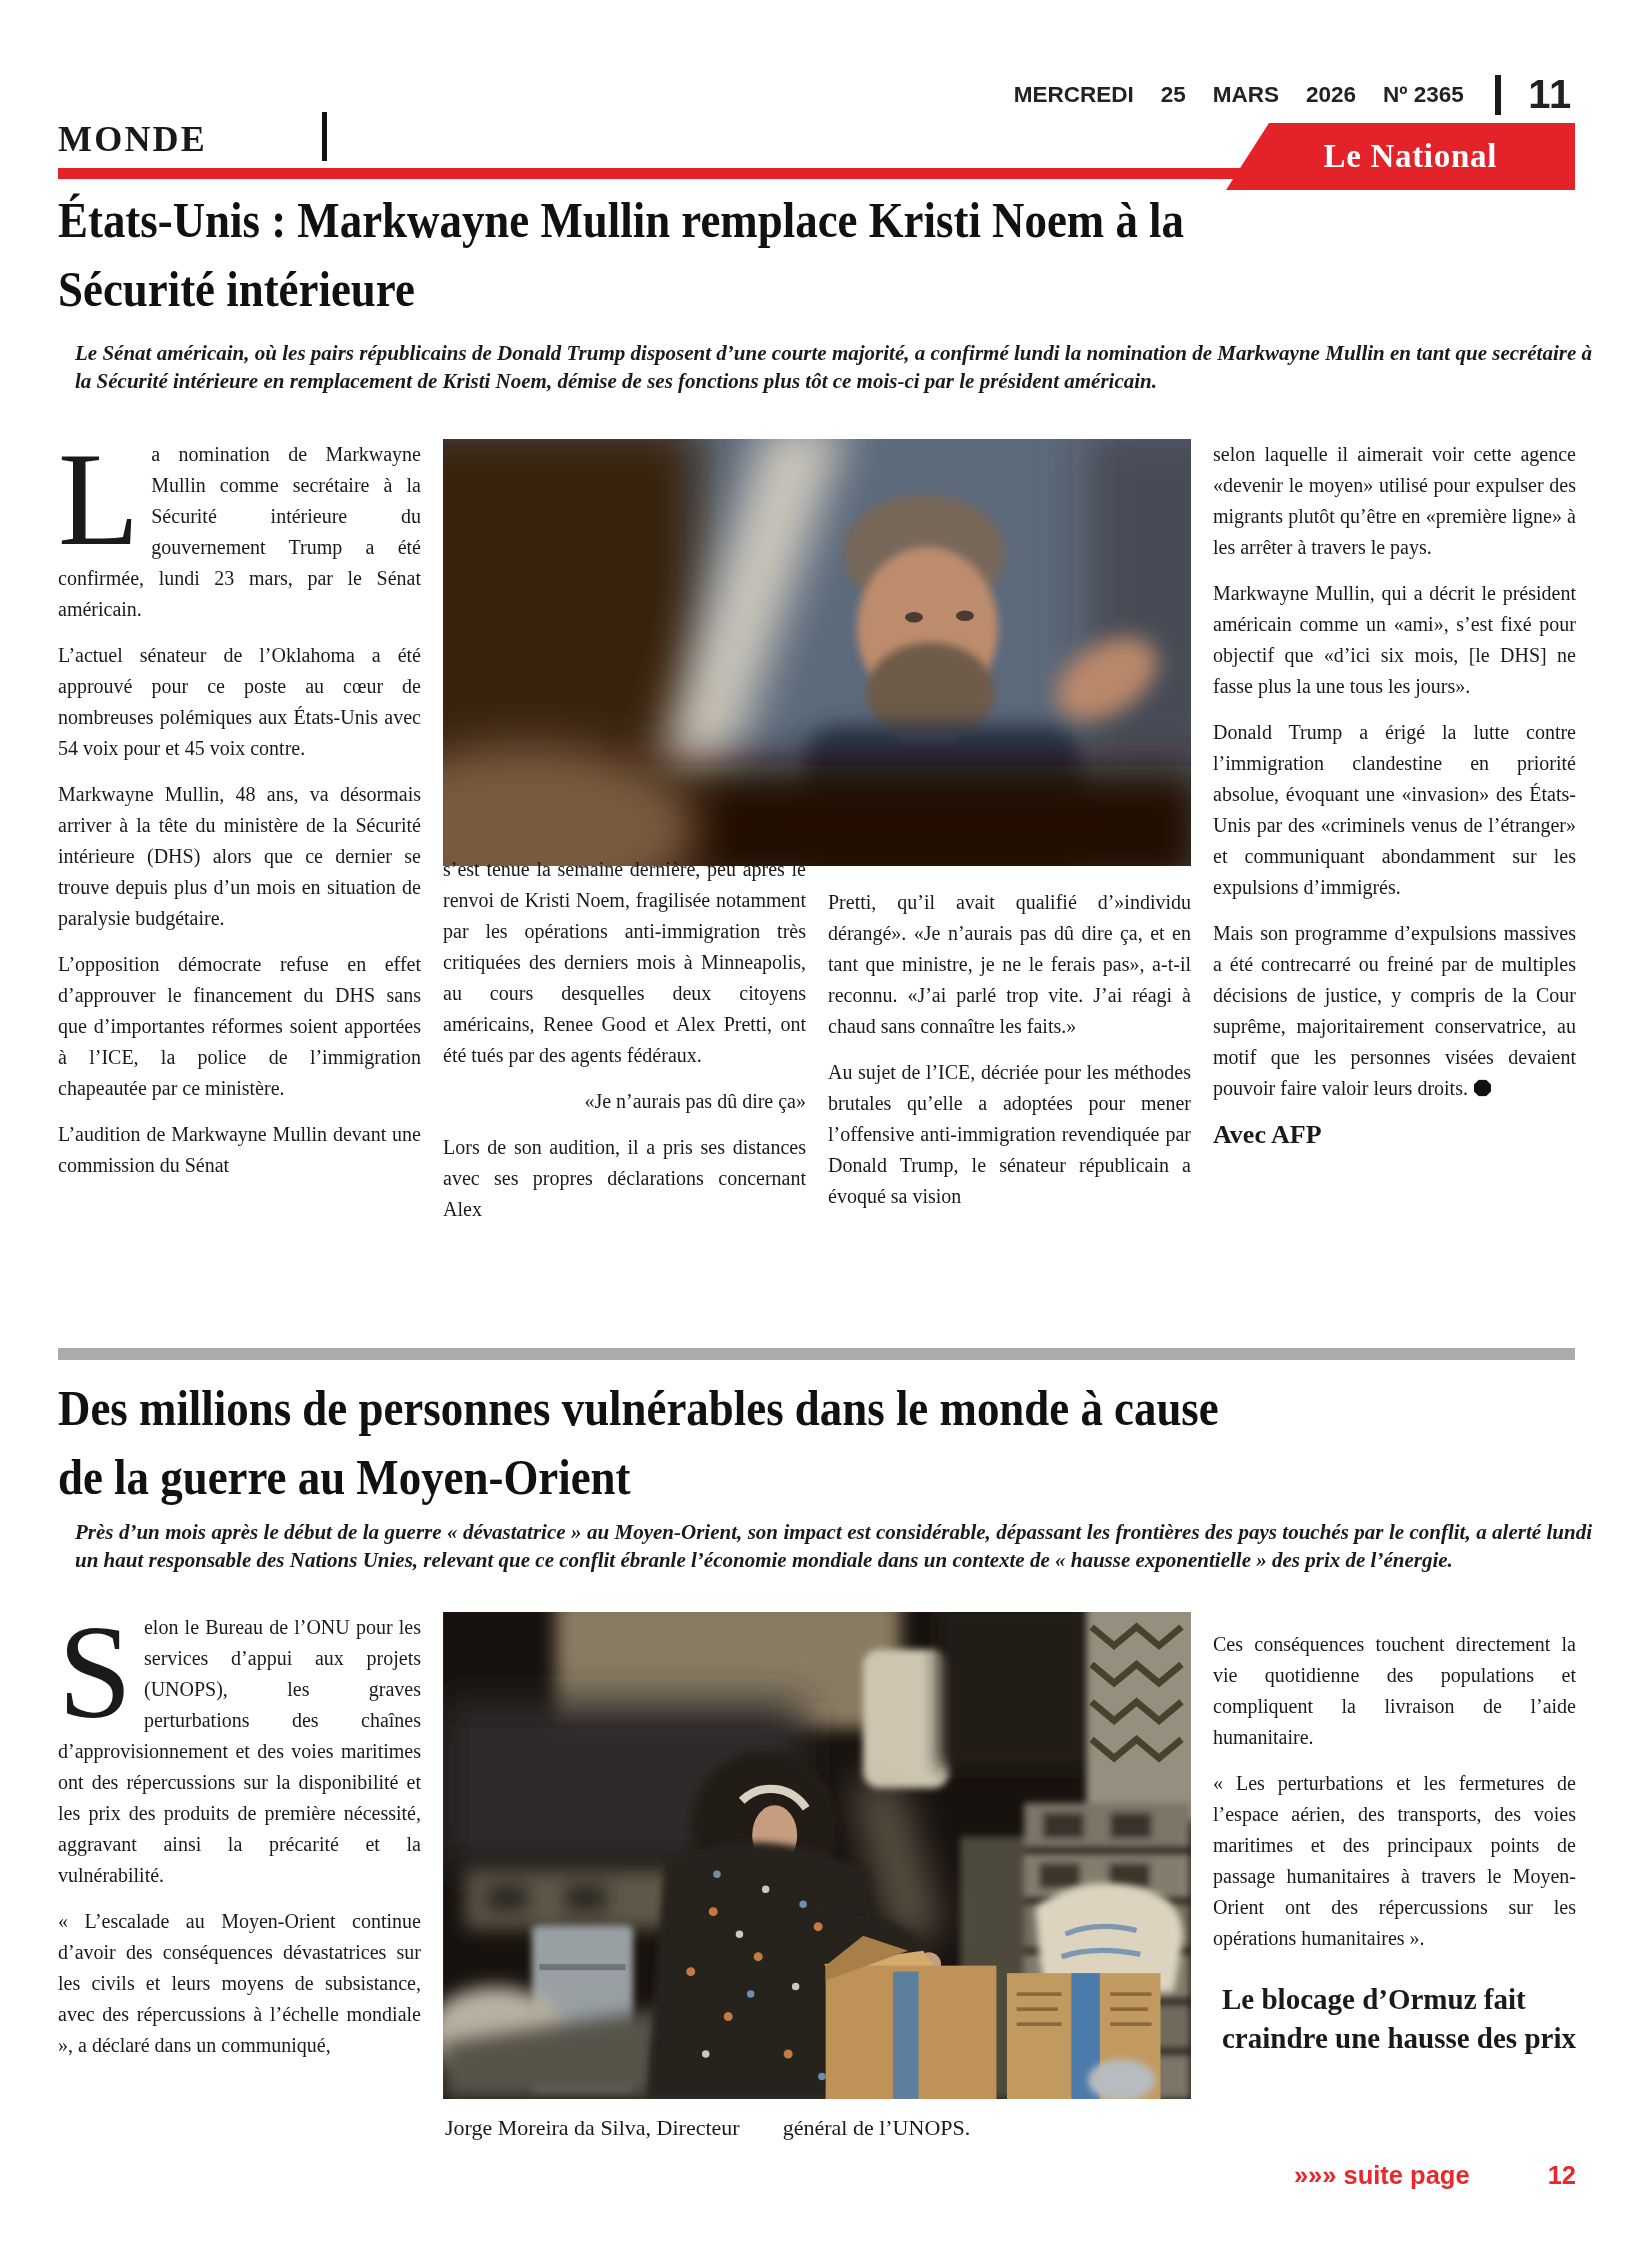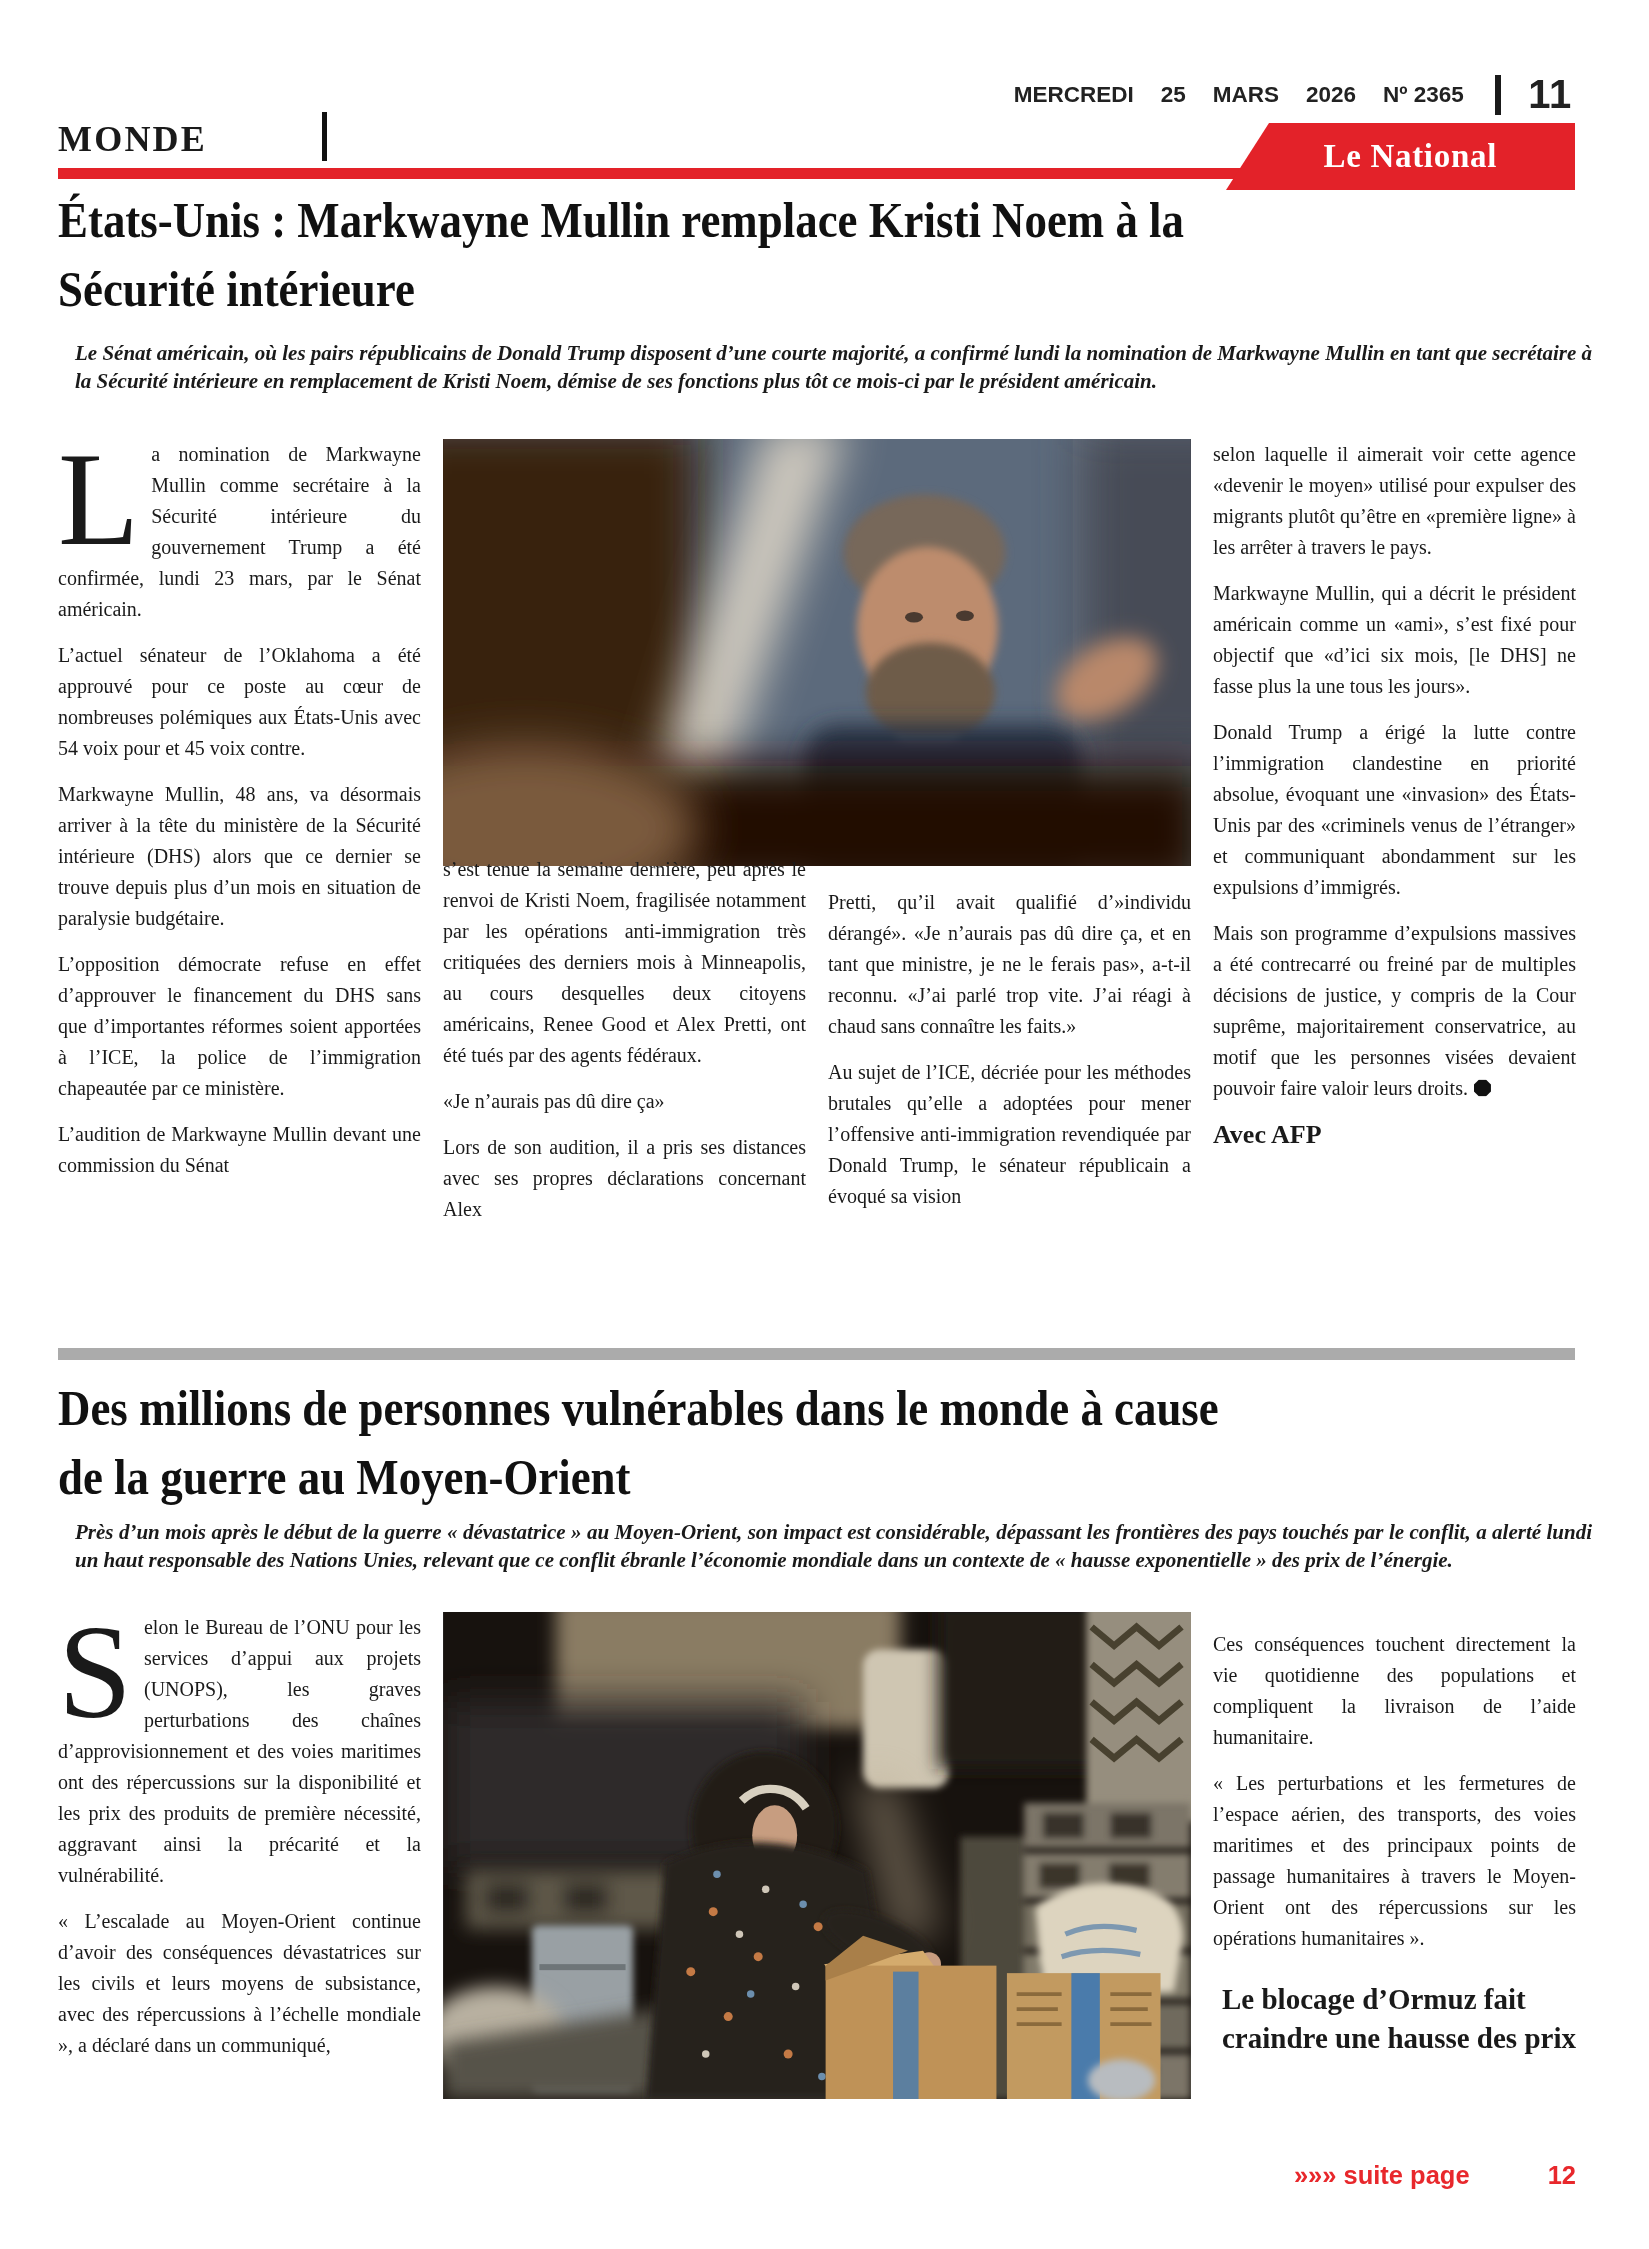--- a/index.html
+++ b/index.html
@@ -34,21 +34,21 @@
   
   .col{position:absolute;width:363px;text-align:justify;font-size:20px;line-height:31px;}
   .col p{margin:0 0 15px 0;}
   .c1{left:58px;top:439px;}
   .c2{left:443px;top:854px;}
   .c3{left:828px;top:887px;}
   .c4{left:1213px;top:439px;}
   .c5{left:58px;top:1612px;}
   .c6{left:1213px;top:1629px;}
   .dropcap{float:left;font-size:133px;line-height:105px;margin:7.5px 12px 0 0;}
-  .subhead-inline{text-align:left;margin:16.5px 0;}
+  .subhead-inline{text-align:right;margin:16.5px 0;}
   .byline{font-weight:bold;font-size:26px;text-align:left;margin-top:10.5px;}
   .subhead2{font-weight:bold;font-size:29px;line-height:39px;text-align:left;margin-top:25.5px;margin-left:9px;}
   .endmark{display:inline-block;width:17px;height:17px;background:#111;margin-left:6px;
            clip-path:polygon(30% 0,70% 0,100% 30%,100% 70%,70% 100%,30% 100%,0 70%,0 30%);
            transform:translateY(1.5px);}
 
   
   .photo{position:absolute;overflow:hidden;background:#333;}
   .photo1{left:443px;top:439px;width:748px;height:427px;}
   .photo2{left:443px;top:1612px;width:748px;height:487px;}
@@ -241,20 +241,24 @@
       <rect x="600" y="480" width="34" height="170" fill="#4a7bab" opacity="0.85"></rect>
       <path d="M790,395 q65,-52 155,-22 q42,16 42,62 l-12,72 -175,6 z" fill="#ddd4bf" filter="url(#c5)"></path>
       <path d="M830,430 q40,-18 95,-5 M825,460 q45,-15 105,-3" stroke="#7d98b0" stroke-width="7" fill="none"></path>
       <rect x="752" y="482" width="205" height="168" fill="#c29a60"></rect>
       <rect x="838" y="482" width="38" height="168" fill="#4a7bab"></rect>
       <path d="M765,510 h60 M765,530 h55 M765,550 h60 M890,510 h55 M890,530 h50 M890,550 h55" stroke="#8a6a3c" stroke-width="5"></path>
       <ellipse cx="905" cy="625" rx="45" ry="28" fill="#b8bcc0" filter="url(#c5)"></ellipse>
     </svg>
   </div>
 
+  <div class="caption">
+    <span>Jorge Moreira da Silva, Directeur</span>
+    <span>général de l’UNOPS.</span>
+  </div>
 
   <div class="col c6">
     <p>Ces conséquences touchent directement la vie quotidienne des populations et compliquent la livraison de l’aide humanitaire.</p>
     <p>« Les perturbations et les fermetures de l’espace aérien, des transports, des voies maritimes et des principaux points de passage humanitaires à travers le Moyen-Orient ont des répercussions sur les opérations humanitaires ».</p>
     <div class="subhead2">Le blocage d’Ormuz fait craindre une hausse des prix</div>
   </div>
 
   <div class="footer-more">
     <span>»»» suite page</span>
     <span>12</span>

